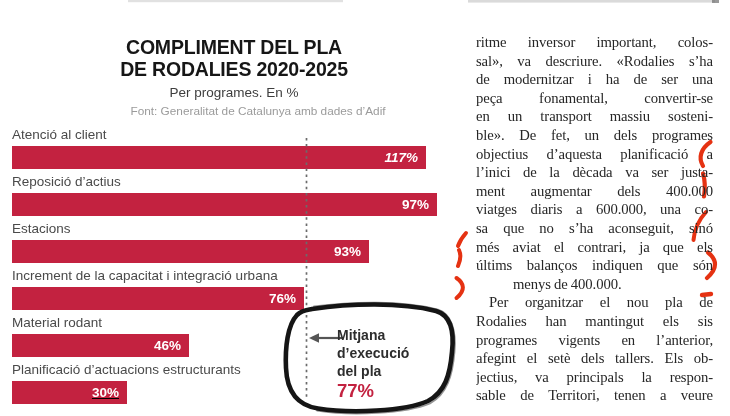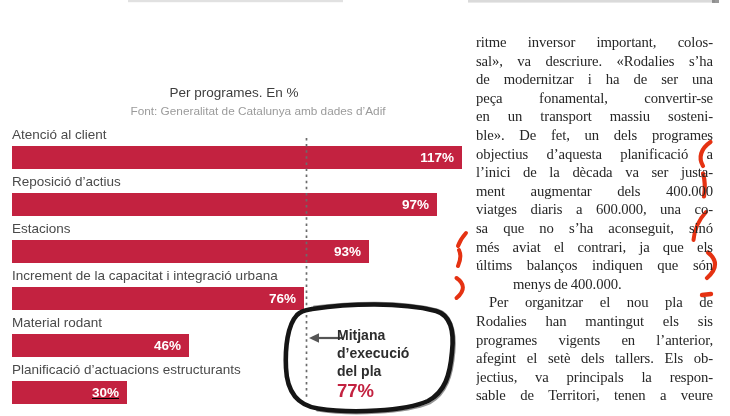--- a/index.html
+++ b/index.html
@@ -33,27 +33,31 @@
   
   .overlay{position:absolute;left:0;top:0;pointer-events:none;}
   .redmark{stroke:var(--annot-red,#e53212);fill:none;stroke-linecap:round;}
   .circlemark{stroke:var(--circle-black,#151515);fill:none;stroke-linejoin:round;stroke-linecap:round;}
 </style>
 </head>
 <body>
 
 <div class="page">
 
+  <div class="chart-title">
+    <div>COMPLIMENT DEL PLA</div>
+    <div>DE RODALIES 2020-2025</div>
+  </div>
   <div class="chart-subtitle">Per programes. En %</div>
   <div class="chart-source">Font: Generalitat de Catalunya amb dades d’Adif</div>
 
   <div class="chart-rows" id="chart-rows">
       <div class="crow">
         <div class="cat">Atenció al client</div>
-        <div class="bar" style="width: 450px;">
+        <div class="bar" style="width: 414px; font-style: italic;">
           <span class="val">117%</span>
         </div>
       </div>
       <div class="crow">
         <div class="cat">Reposició d’actius</div>
         <div class="bar" style="width: 425px;">
           <span class="val">97%</span>
         </div>
       </div>
       <div class="crow">

